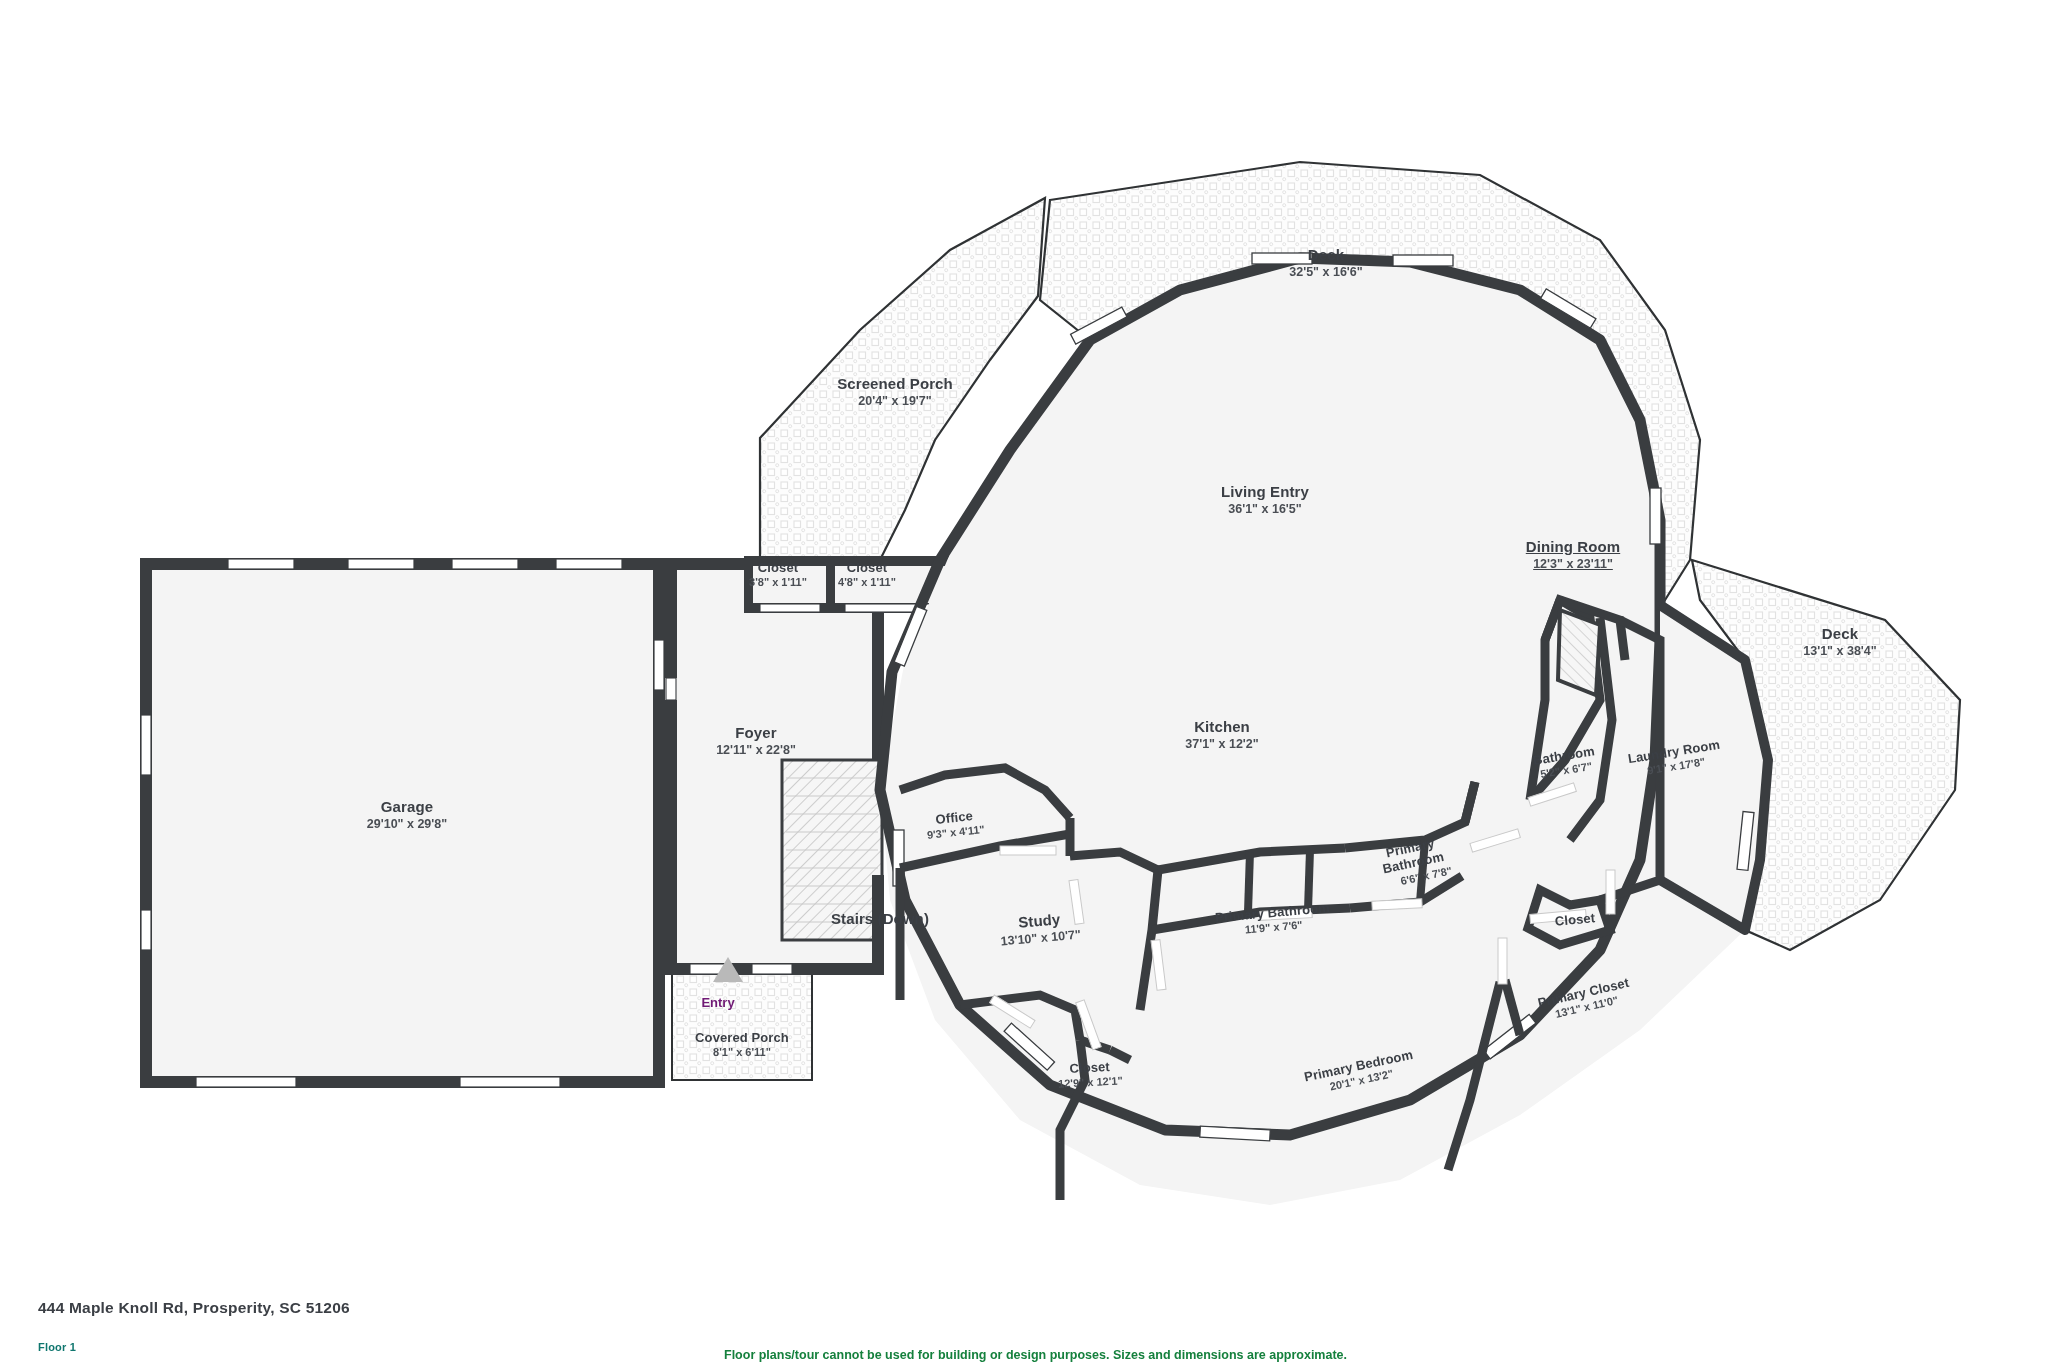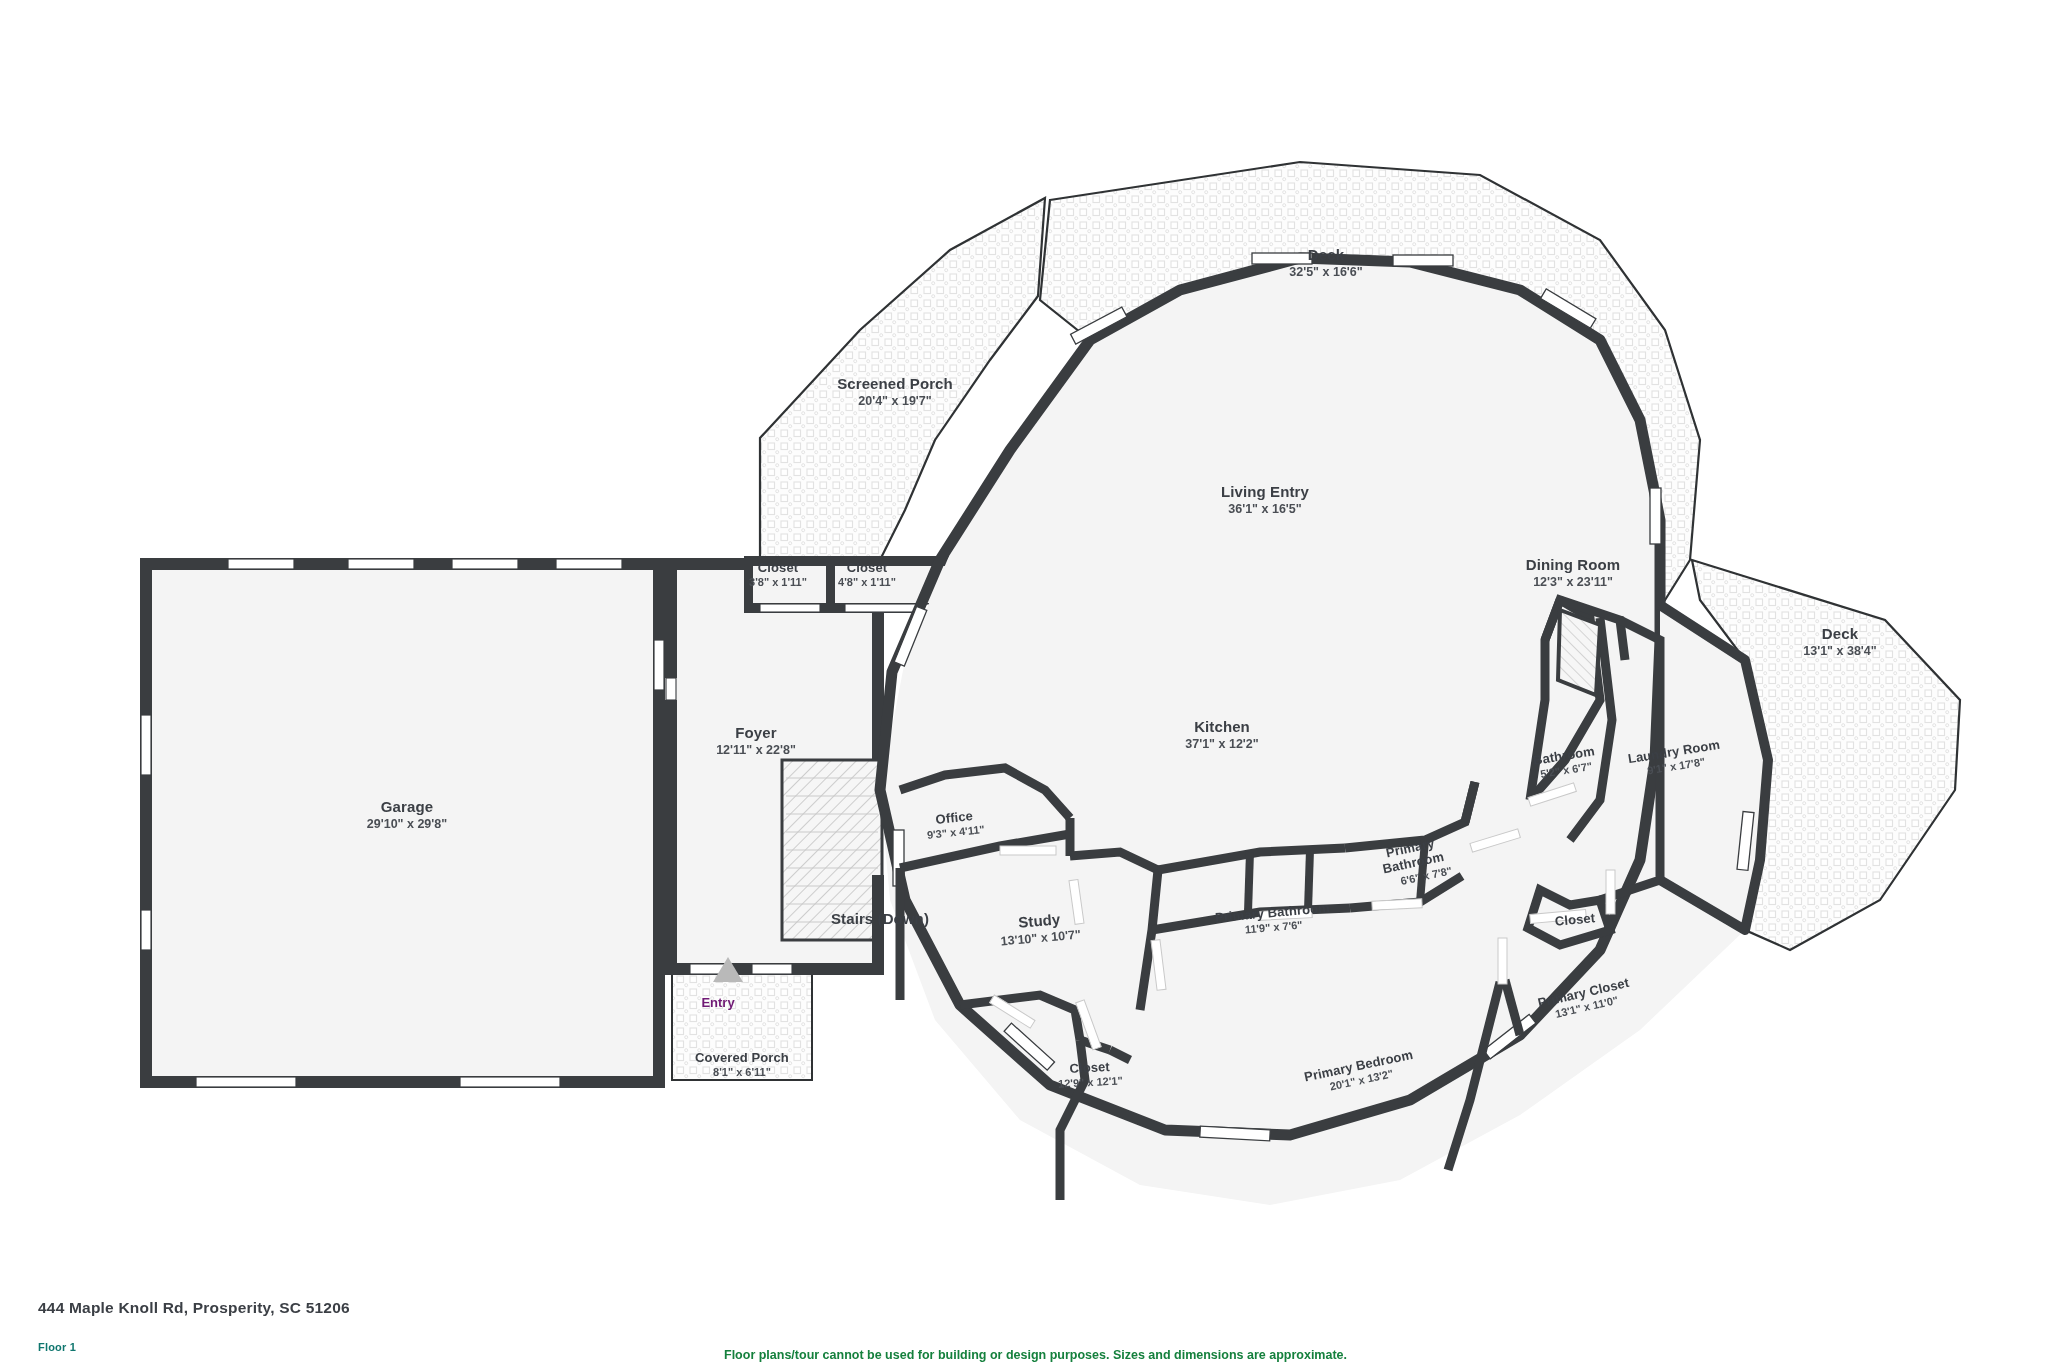--- a/index.html
+++ b/index.html
@@ -265,21 +265,21 @@
   <span class="rl-dim">3'8" x 1'11"</span>
 </div>
 
 <div class="room-label small" style="left:822px;top:560px;width:90px;">
   <span class="rl-name">Closet</span>
   <span class="rl-dim">4'8" x 1'11"</span>
 </div>
 
 <div id="entry-label">Entry</div>
 
-<div class="room-label small" style="left:682px;top:1030px;width:120px;margin-top:20px;">
+<div class="room-label small" style="left:682px;top:1030px;width:120px;">
   <span class="rl-name">Covered Porch</span>
   <span class="rl-dim">8'1" x 6'11"</span>
 </div>
 
 <div class="room-label" style="left:800px;top:910px;width:160px;">
   <span class="rl-name">Stairs (Down)</span>
 </div>
 
 <div class="room-label" style="left:795px;top:375px;width:200px;">
   <span class="rl-name">Screened Porch</span>
@@ -294,21 +294,21 @@
 <div class="room-label" style="left:1760px;top:625px;width:160px;">
   <span class="rl-name">Deck</span>
   <span class="rl-dim">13'1" x 38'4"</span>
 </div>
 
 <div class="room-label" style="left:1175px;top:483px;width:180px;">
   <span class="rl-name">Living Entry</span>
   <span class="rl-dim">36'1" x 16'5"</span>
 </div>
 
-<div class="room-label" style="left:1483px;top:556px;width:180px;">
+<div class="room-label" style="left:1483px;top:538px;width:180px;text-decoration:underline;">
   <span class="rl-name">Dining Room</span>
   <span class="rl-dim">12'3" x 23'11"</span>
 </div>
 
 <div class="room-label" style="left:1132px;top:698px;width:180px;margin-top:20px;">
   <span class="rl-name">Kitchen</span>
   <span class="rl-dim">37'1" x 12'2"</span>
 </div>
 
 <div class="room-label small" style="left:1500px;top:748px;width:130px;transform:rotate(-9deg);">

